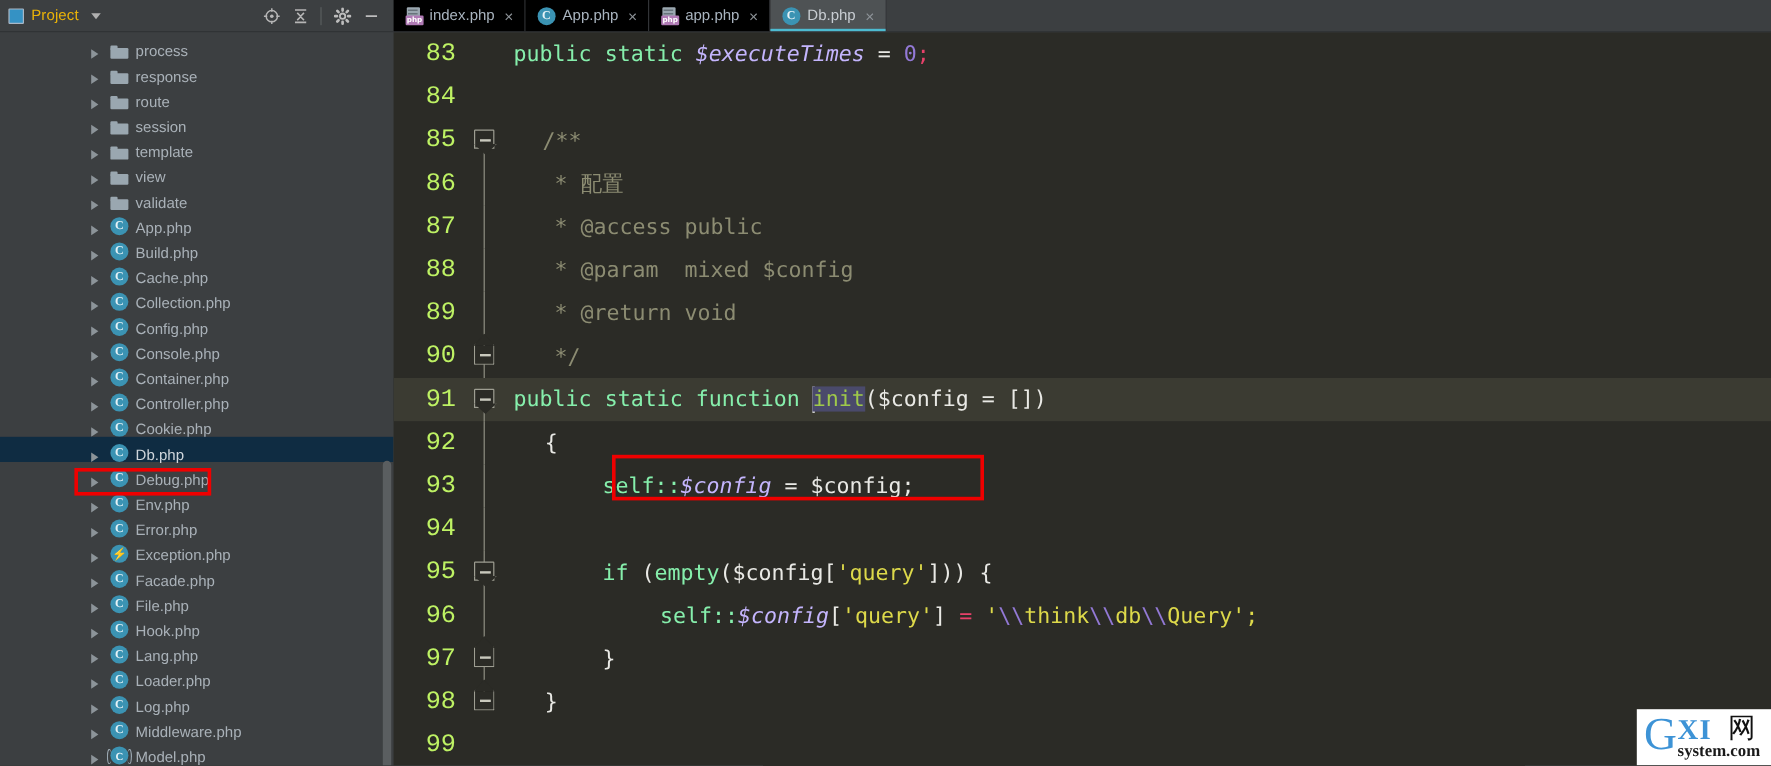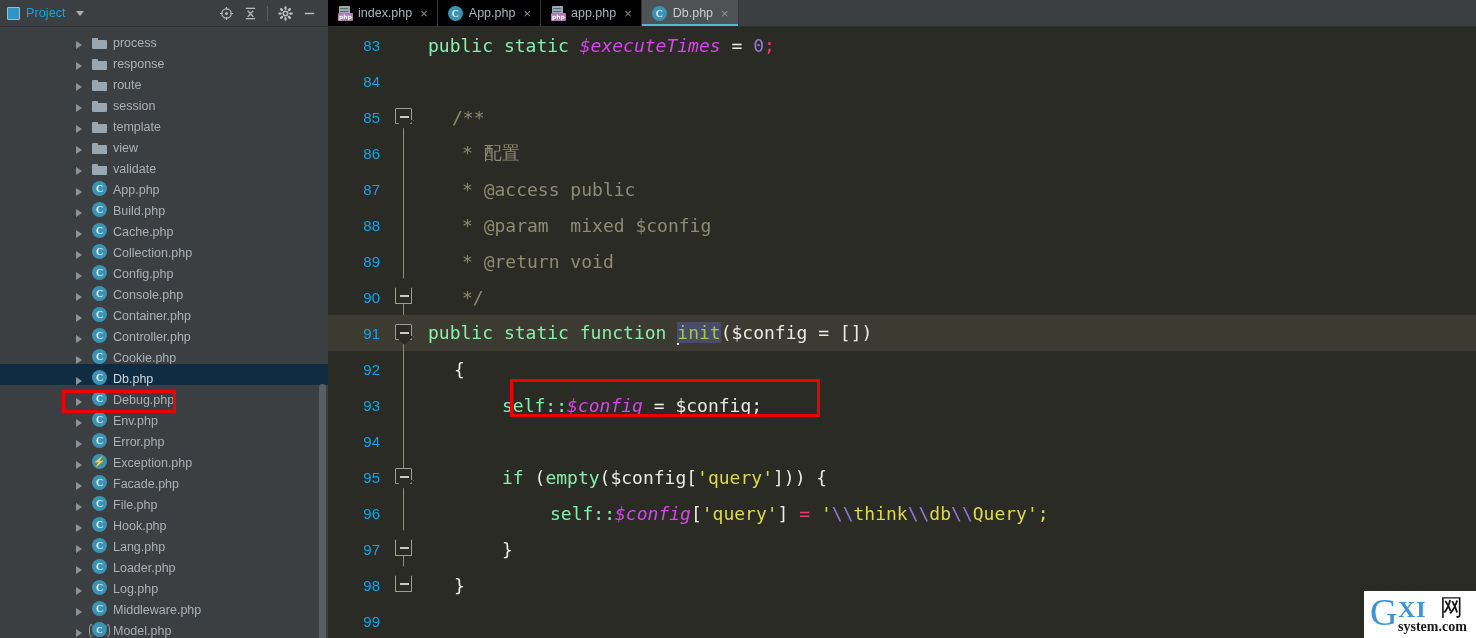--- a/index.html
+++ b/index.html
@@ -30,21 +30,21 @@
   }
   .proj-title-wrap { display: flex; align-items: center; gap: 6px; }
   .proj-icon {
     width: 13px; height: 13px;
     border: 1.5px solid #a9b7c6;
     background: #3592c4;
     border-radius: 1px;
     display: inline-block;
   }
   .proj-label {
-    color: #0ea5e9; font-size: 12.5px;
+    color: #eab308; font-size: 12.5px;
     letter-spacing: .1px;
   }
   .caret-down {
     width: 0; height: 0;
     border-left: 4px solid transparent;
     border-right: 4px solid transparent;
     border-top: 5px solid #b0b0b0;
     margin-left: 4px;
   }
   .proj-tools {
@@ -200,24 +200,24 @@
     height: 36px;
     display: flex; align-items: center;
     position: relative;
     font-size: 18px;
     white-space: pre;
   }
   .code-line.current { background: #3b3b32; }
   .gutter-num {
     width: 56px; flex: 0 0 56px;
     text-align: right;
-    color: #0ea5e9;
-    font-size: 15px;
+    color: #bef264;
+    font-size: 21px;
     padding-right: 4px;
-    font-family: Liberation Sans, sans-serif;
+    font-family: Liberation Mono, monospace;
   }
   .gutter-fold {
     width: 40px; flex: 0 0 40px;
     position: relative; height: 36px;
   }
   .fold-line {
     position: absolute; left: 19px; top: 0; bottom: 0;
     width: 1px; background: #8f8f83;
   }
   .fold-mark {
@@ -251,21 +251,21 @@
   .fold-mark.up .upcap {
     position: absolute; left: -1px; top: -10px; width: 17px; height: 10px;
     border-left: 1px solid #9e9e92; border-right: 1px solid #9e9e92;
     background: #2b2b26;
     clip-path: polygon(50% 0, 100% 100%, 0 100%);
   }
   .code-text { flex: 1 1 auto; padding-left: 4px; }
 
   
   .kw   { color: #86efac; }
-  .var  { color: #d946ef; font-style: italic; }
+  .var  { color: #c4b5fd; font-style: italic; }
   .pln  { color: #e9e9e5; }
   .num  { color: #9379d6; }
   .cmt  { color: #8c8c72; }
   .fn   { color: #9fc94a; }
   .str  { color: #ddd94a; }
   .esc  { color: #9379d6; }
   .op   { color: #e8416a; }
   .sel  { background: #4a4a6b; }
   .caret {
     display: inline-block; width: 0;

